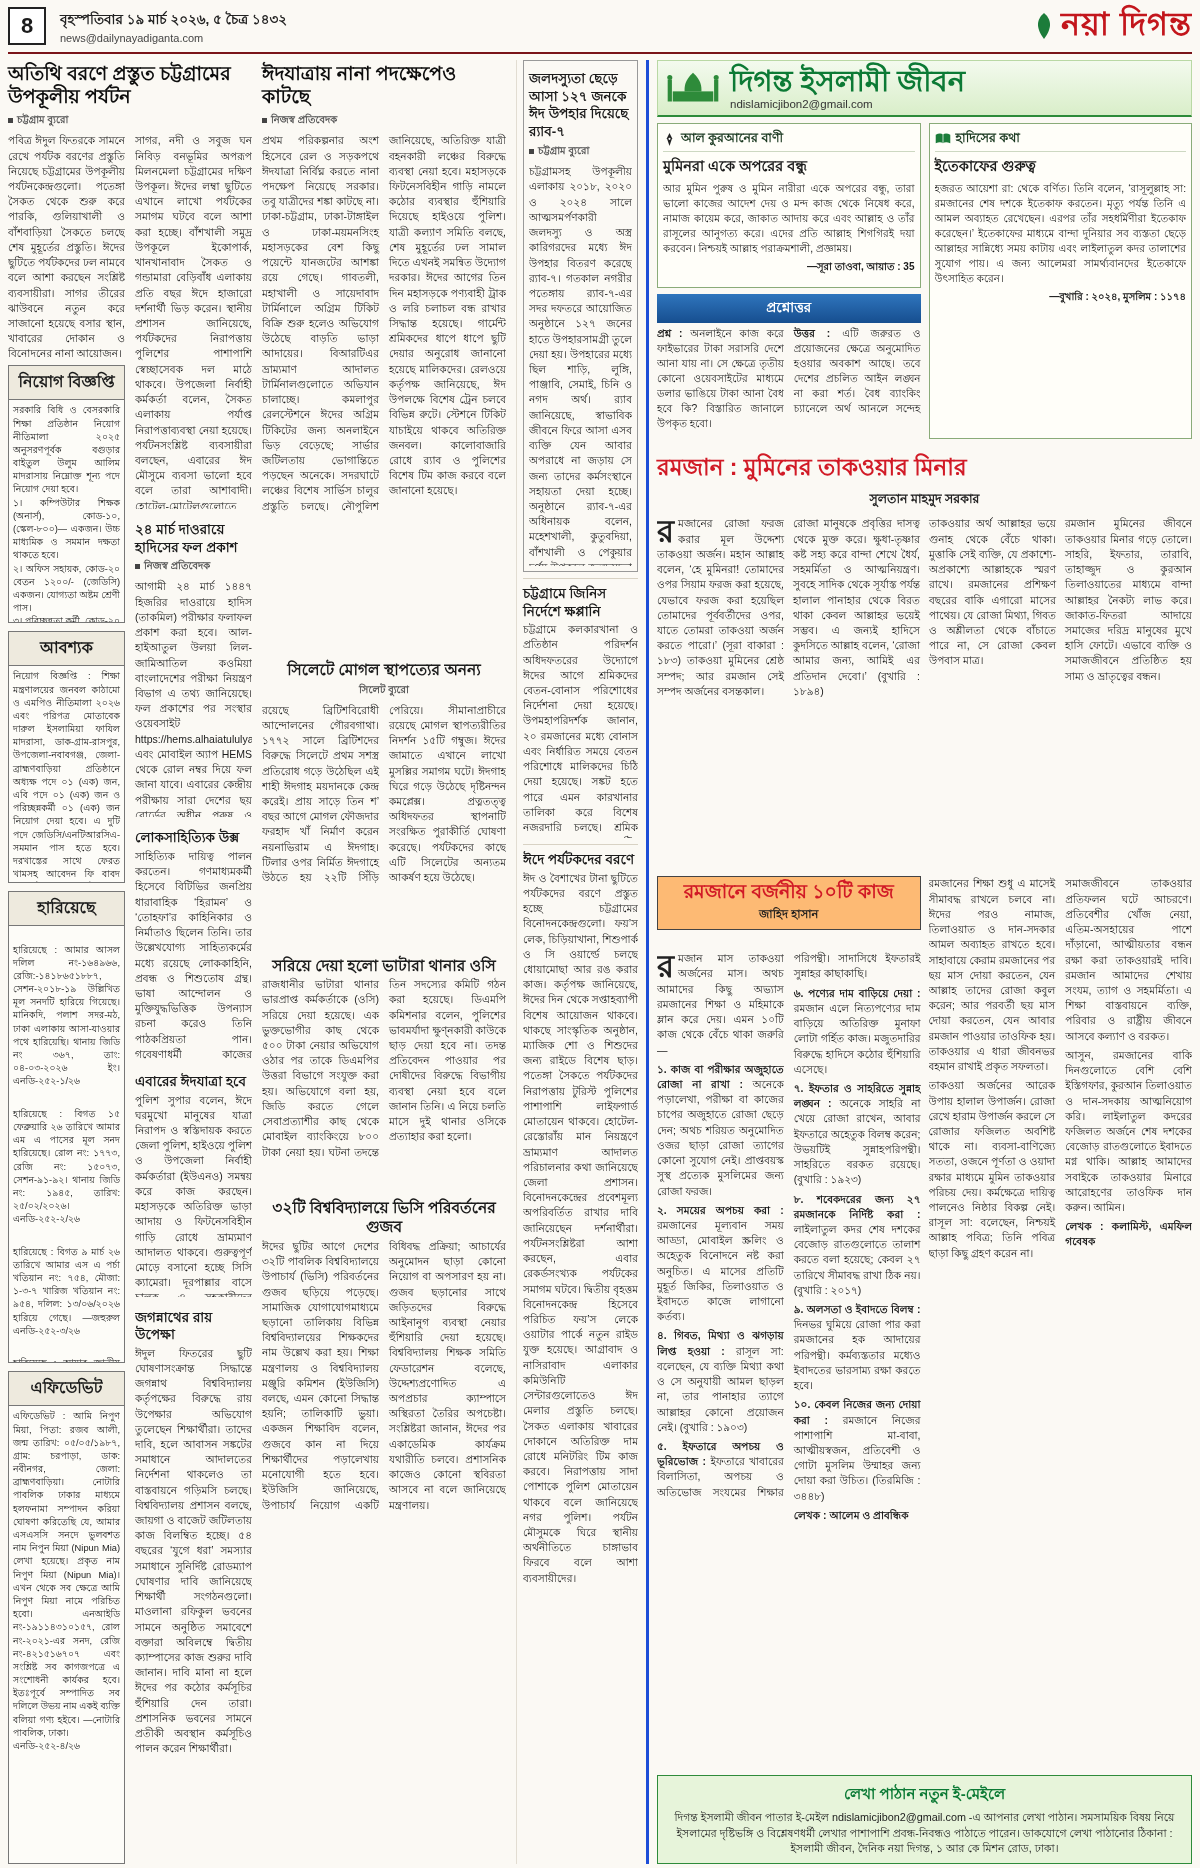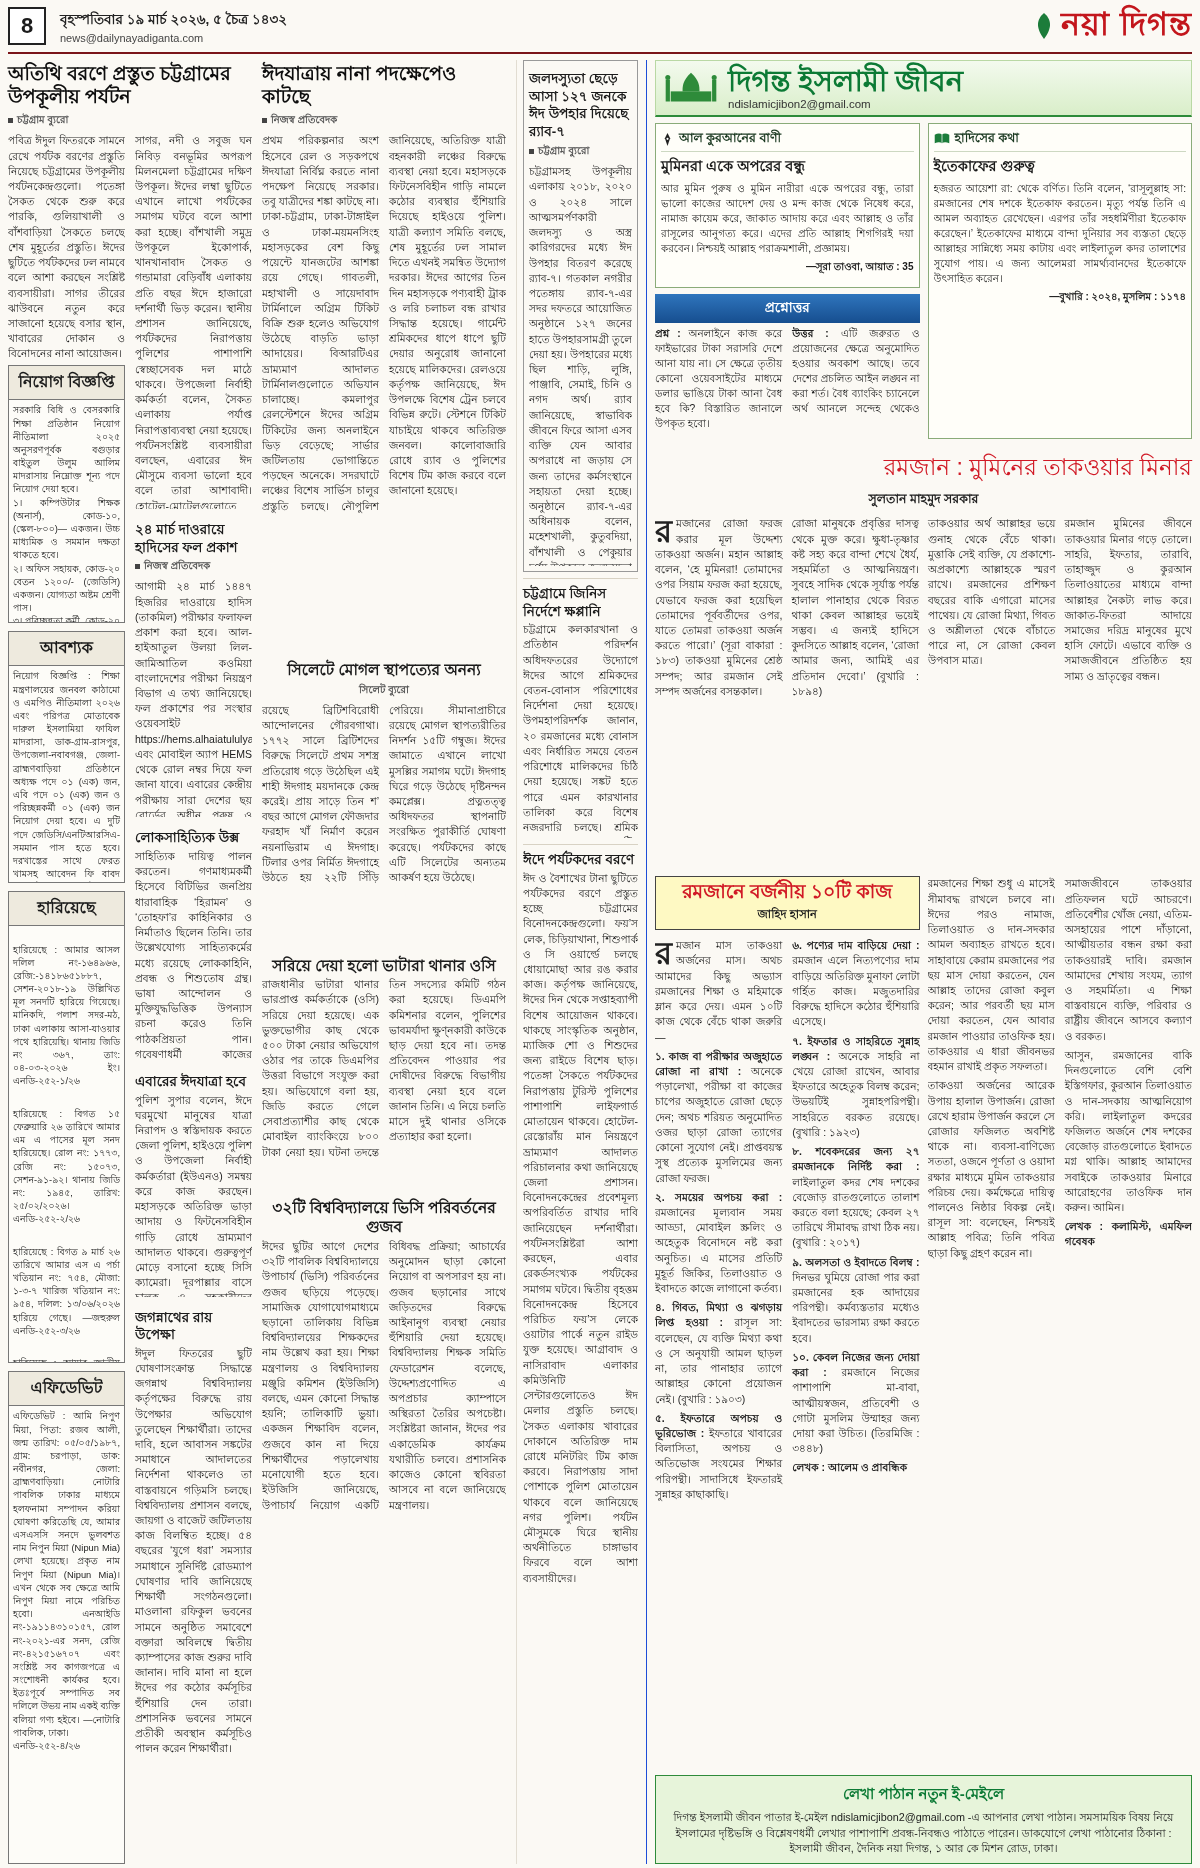--- a/index.html
+++ b/index.html
@@ -13,21 +13,21 @@
   .date{font-size:13.5px;font-weight:bold;color:#222;}
   .mail{font-size:11px;color:#444;}
   .logo{margin-left:auto;display:flex;align-items:center;gap:6px;font-size:32px;font-weight:800;
         color:#c3161c;letter-spacing:1px;}
   
   .content{display:flex;gap:8px;padding-top:6px;height:1804px;}
   .lr{width:630px;display:flex;gap:10px;height:100%;justify-content:flex-end;}
   .gA,.gB{width:244px;display:flex;flex-direction:column;height:100%;}
   .gC{width:122px;display:flex;flex-direction:column;height:100%;border-left:1px solid #e2ddd2;
       padding-left:6px;box-sizing:border-box;}
-  .islamic{width:546px;box-sizing:border-box;border-left:1px solid #1d4ed8;padding-left:8px;
+  .islamic{width:546px;box-sizing:border-box;border-left:3px solid #1d4ed8;padding-left:8px;
            height:100%;display:flex;flex-direction:column;}
   
   .body{font-size:10.5px;line-height:1.45;text-align:justify;}
   .body p{margin:0 0 4px;}
   .clip{overflow:hidden;}
   .cols2{columns:2;column-gap:10px;}
   .cols4{columns:4;column-gap:9px;}
   .hl1{font-size:19px;line-height:1.22;font-weight:800;margin:2px 0 3px;color:#0e0e0e;}
   .hl2{font-size:15.5px;line-height:1.25;font-weight:800;text-align:center;margin:7px 0 2px;}
   .hl3{font-size:13.5px;line-height:1.3;font-weight:800;margin:4px 0 2px;}
@@ -57,26 +57,26 @@
   .ibox{border:1px solid #8aab79;padding:5px;box-sizing:border-box;background:#fffef9;
         overflow:hidden;}
   .kick{display:flex;align-items:center;gap:5px;font-size:12.5px;font-weight:800;color:#1c3a22;
         border-bottom:1px solid #cdd8c2;padding-bottom:2px;margin-bottom:3px;}
   .ititle{font-size:14.5px;font-weight:800;margin:1px 0 3px;}
   .isrc{text-align:right;font-size:10px;font-weight:bold;margin-top:2px;}
   .qabar{background:linear-gradient(180deg,#2f75bd,#164e8f);color:#fff;text-align:center;
          font-weight:800;font-size:13.5px;padding:3px;}
   .qa{font-size:10.3px;line-height:1.45;text-align:justify;overflow:hidden;}
   .lead{font-weight:800;}
-  .taq-hl{color:#d11a26;font-size:23px;font-weight:400;text-align:right;margin:10px 0 2px;}
+  .taq-hl{color:#d11a26;font-size:23px;font-weight:700;text-align:left;margin:10px 0 2px;}
   .taq-by{text-align:center;font-weight:bold;font-size:12.5px;margin-bottom:6px;color:#222;}
   .drop{float:left;font-size:31px;line-height:0.9;font-weight:800;padding:2px 4px 0 0;color:#222;}
   .lowrow{display:flex;gap:8px;flex:1;min-height:0;margin-top:8px;}
   .lcol{width:265px;display:flex;flex-direction:column;min-height:0;}
-  .borj-head{border:1.5px solid #444;padding:4px;text-align:center;margin-bottom:8px;background:#fef9c3;}
+  .borj-head{border:1.5px solid #444;padding:4px;text-align:center;margin-bottom:21px;background:#fdba74;}
   .borj-head .bh{color:#d11a26;font-size:19px;font-weight:800;line-height:1.2;}
   .borj-head .bb{font-size:11.5px;font-weight:bold;margin-top:2px;}
   .author{font-weight:bold;font-size:10.5px;margin-top:4px;}
   .send{margin-top:8px;border:1.5px solid #2e8b3a;background:#e7f4da;padding:6px 10px;}
   .send .st{text-align:center;color:#0c7a35;font-weight:800;font-size:15px;margin-bottom:3px;}
   .send .sb{font-size:10.8px;text-align:center;line-height:1.45;}
 </style>
 </head>
 <body>
 

